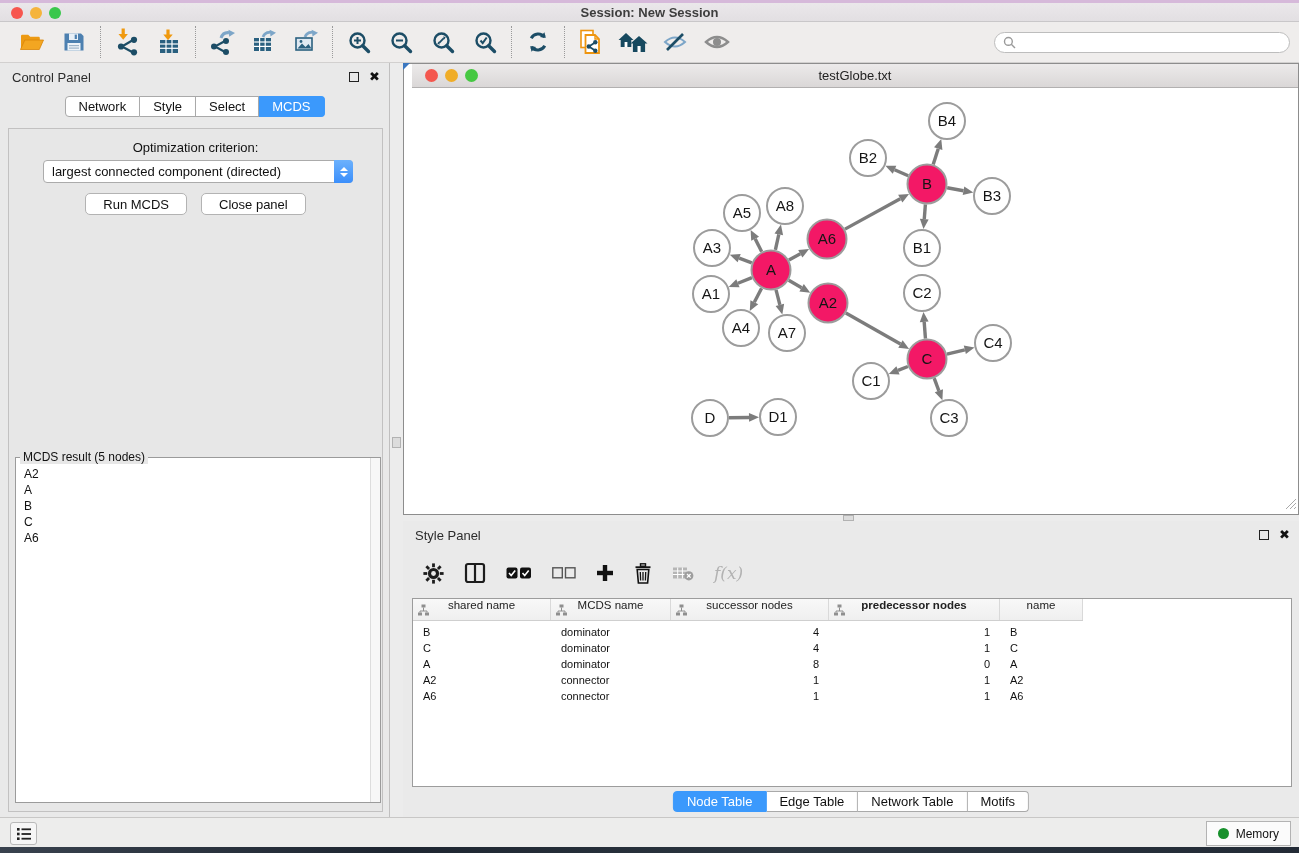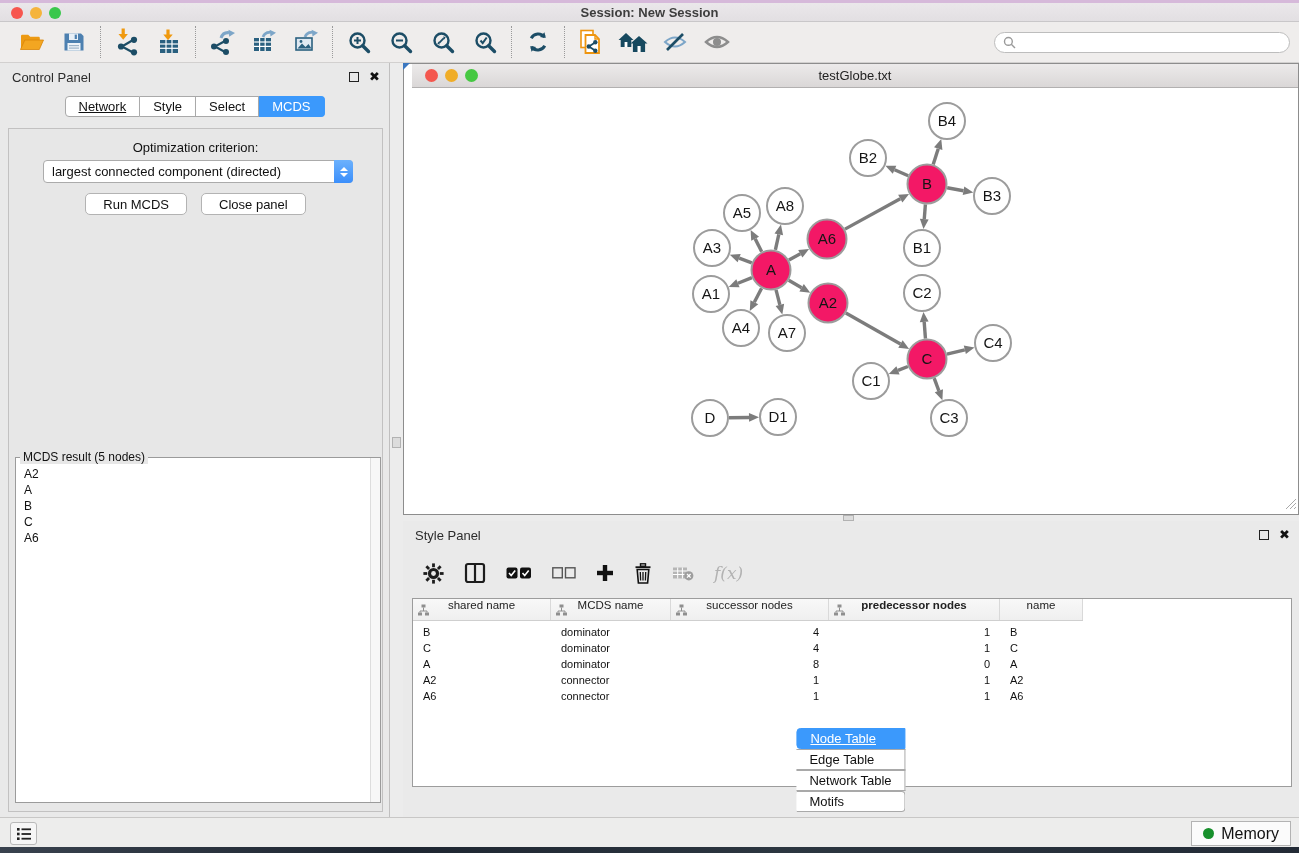--- a/index.html
+++ b/index.html
@@ -34,21 +34,21 @@
   .control-panel{position:absolute;left:0;top:0;width:390px;height:754px;background:#e9e9e9;
                  border-right:1px solid #c0bfbf;}
   .panel-title{position:absolute;left:12px;top:7px;font-size:13px;color:#2c2c2c;}
   .panel-btns{position:absolute;right:9px;top:8px;display:flex;gap:10px;align-items:center;}
   .float-icon{width:10px;height:10px;border:1.5px solid #222;display:inline-block;}
   .close-icon{font-size:13px;font-weight:bold;color:#111;line-height:11px;}
   .seg-tabs{display:flex;}
   .cp-tabs{position:absolute;top:33px;left:50%;transform:translateX(-50%);}
   .seg{height:21px;line-height:19px;padding:0 13px;background:#fff;border:1px solid #a9a9a9;
        border-left:none;font-size:13px;color:#111;}
-  .seg:first-child{border-left:1px solid #a9a9a9;border-radius:4px 0 0 4px;text-decoration:underline;}
+  .seg:first-child{border-left:1px solid #a9a9a9;border-radius:4px 0 0 4px;}
   .seg:last-child{border-radius:0 4px 4px 0;}
   .seg.active{background:#3b99fc;border-color:#3b99fc;color:#fff;}
   .cp-body{position:absolute;left:8px;top:65px;width:375px;height:684px;border:1px solid #c2c1c1;background:#e7e7e7;}
   .crit-label{margin-top:11px;text-align:center;font-size:13px;color:#111;}
   .select{position:absolute;left:34px;top:31px;width:310px;height:23px;background:#fff;
           border:1px solid #ababab;border-radius:4px;display:flex;align-items:center;}
   .select .val{flex:1;padding-left:8px;font-size:13px;color:#111;white-space:nowrap;overflow:hidden;}
   .stepper{width:19px;height:23px;margin-right:-1px;background:linear-gradient(#6cb1fd,#3b8ffb);
            border-radius:0 4px 4px 0;display:flex;flex-direction:column;align-items:center;
            justify-content:center;gap:2px;}
@@ -95,29 +95,29 @@
   .thead{display:flex;height:22px;background:linear-gradient(#f8f8f8,#efefef);
          border-bottom:1px solid #cfcfcf;}
   .th{position:relative;display:flex;justify-content:center;
       border-right:1px solid #d9d9d9;font-size:11.5px;color:#222;flex:none;}
   .th .col-icon{position:absolute;left:5px;top:5px;}
   .tbody{padding-top:3px;}
   .tr{display:flex;height:16px;align-items:center;}
   .td{flex:none;padding:0 10px;color:#111;font-size:11px;white-space:nowrap;}
   .td.right{text-align:right;}
   .td.left{text-align:left;}
-  .tp-tabs{position:absolute;bottom:5px;left:50%;transform:translateX(-50%);flex-direction:column;}
+  .tp-tabs{position:absolute;bottom:5px;left:50%;transform:translateX(-50%);}
 
   
   .statusbar{position:absolute;left:0;top:817px;right:0;height:30px;background:#ededec;
              border-top:1px solid #c8c7c6;}
   .sb-left-btn{position:absolute;left:10px;top:4px;width:27px;height:23px;background:#f6f6f6;
                border:1px solid #b9b9b9;border-radius:3px;display:flex;align-items:center;justify-content:center;}
   .memory-btn{position:absolute;right:8px;top:3px;height:25px;padding:0 11px;background:#fbfbfb;
-              border:1px solid #b3b3b3;display:flex;align-items:center;gap:7px;font-size:16px;color:#111;}
+              border:1px solid #b3b3b3;display:flex;align-items:center;gap:7px;font-size:12px;color:#111;}
   .mem-dot{width:11px;height:11px;border-radius:50%;background:#17902c;}
   .bottom-strip{position:absolute;left:0;bottom:0;right:0;height:6px;
                 background:linear-gradient(90deg,#39424e,#1e2631 30%,#2c3640 60%,#232b36);}
 </style>
 </head>
 <body>
 
 <div id="app">
 
   <div class="titlebar">

